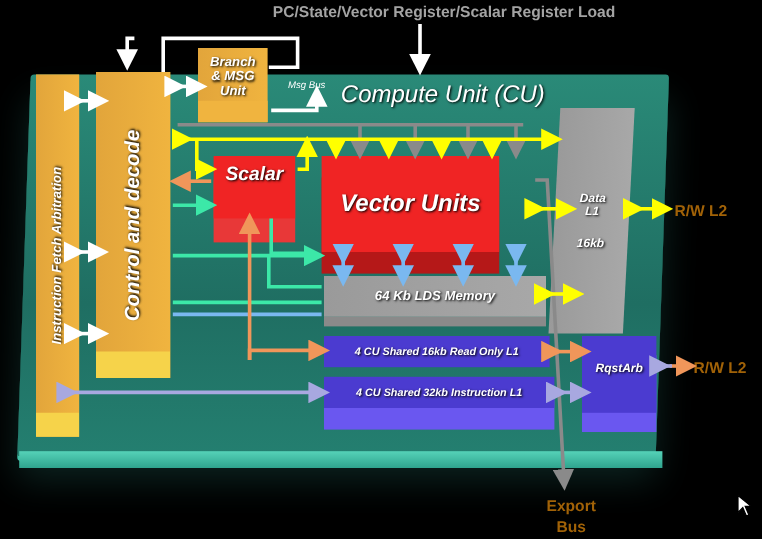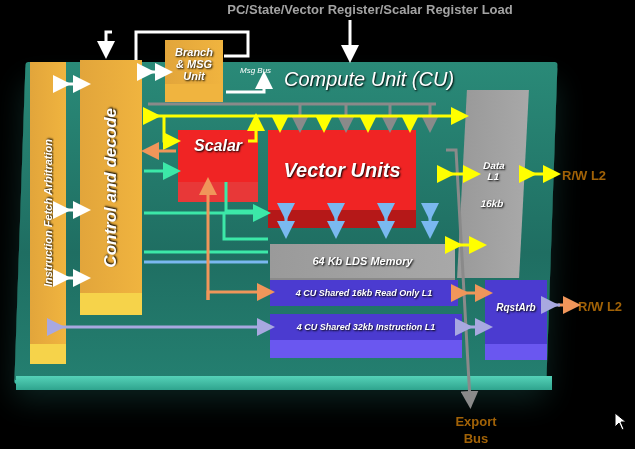--- a/index.html
+++ b/index.html
@@ -34,29 +34,29 @@
 <div class="abs block orange" style="left:80px;top:60px;width:62px;height:255px;font-size:17px;">
   <span class="vtext">Control and decode</span>
 </div>
 
 <div class="abs block orange" style="left:165px;top:40px;width:58px;height:62px;font-size:11px;box-shadow:inset 0 -18px 0 #f0b43f;">
   <span style="width:48px;display:block;margin-top:-14px;">Branch &amp; MSG Unit</span>
 </div>
 
 <div class="abs" style="left:240px;top:66px;color:#fff;font-size:8px;font-style:italic;font-weight:normal;">Msg Bus</div>
 
-<div class="abs block red" style="left:178px;top:130px;width:80px;height:52px;font-size:16px;box-shadow:0 20px 0 #e83838;text-align:center;">
+<div class="abs block red" style="left:178px;top:130px;width:68px;height:52px;font-size:16px;box-shadow:0 20px 0 #e83838;text-align:center;">
   <span style="margin-top:-20px;">Scalar</span>
 </div>
 
 <div class="abs block red" style="left:268px;top:130px;width:148px;height:80px;font-size:20px;box-shadow:0 18px 0 #b51818;">
   <span>Vector Units</span>
 </div>
 
-<div class="abs block gray" style="left:270px;top:244px;width:185px;height:34px;font-size:11px;box-shadow:0 8px 0 #8a8a8a;">
+<div class="abs block gray" style="left:270px;top:230px;width:185px;height:34px;font-size:11px;box-shadow:0 8px 0 #8a8a8a;">
   <span>64 Kb LDS Memory</span>
 </div>
 
 <div class="abs block gray" style="left:462px;top:90px;width:62px;height:188px;font-size:10px;flex-direction:column;justify-content:flex-start;padding-top:70px;transform:skewX(-3deg);">
   <span style="width:30px;display:block;">Data L1</span>
   <span style="margin-top:16px;">16kb</span>
 </div>
 
 <div class="abs block purple" style="left:270px;top:280px;width:188px;height:26px;font-size:9px;box-shadow:none;">
   <span>4 CU Shared 16kb Read Only L1</span>

